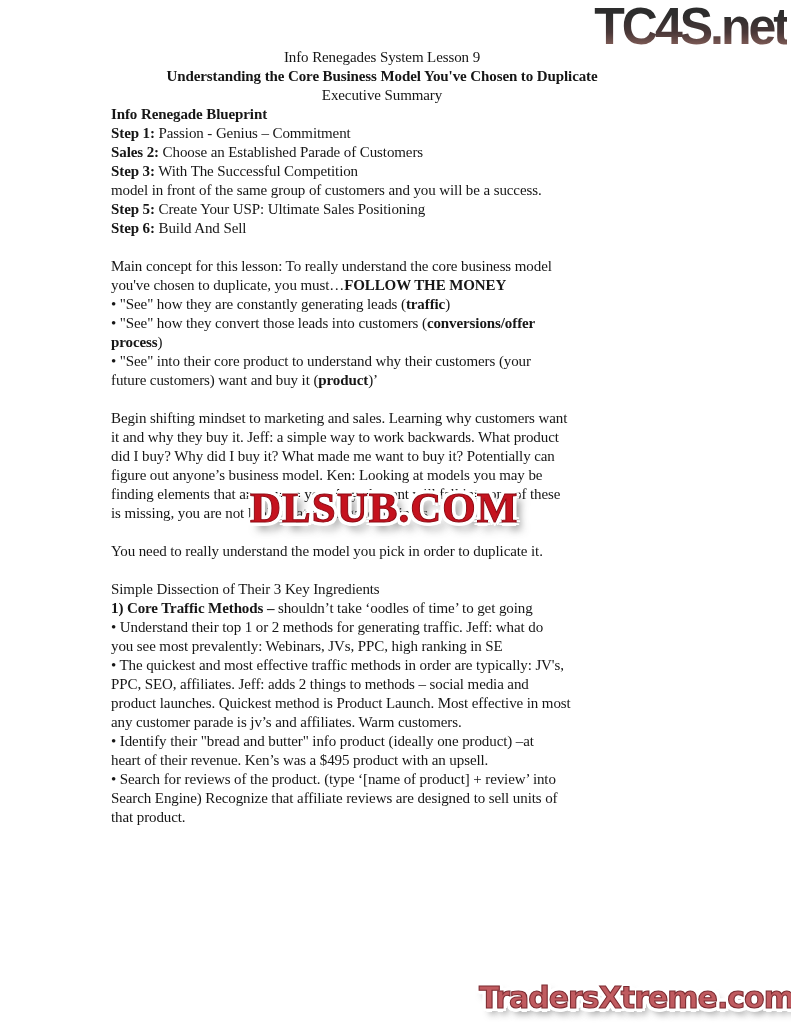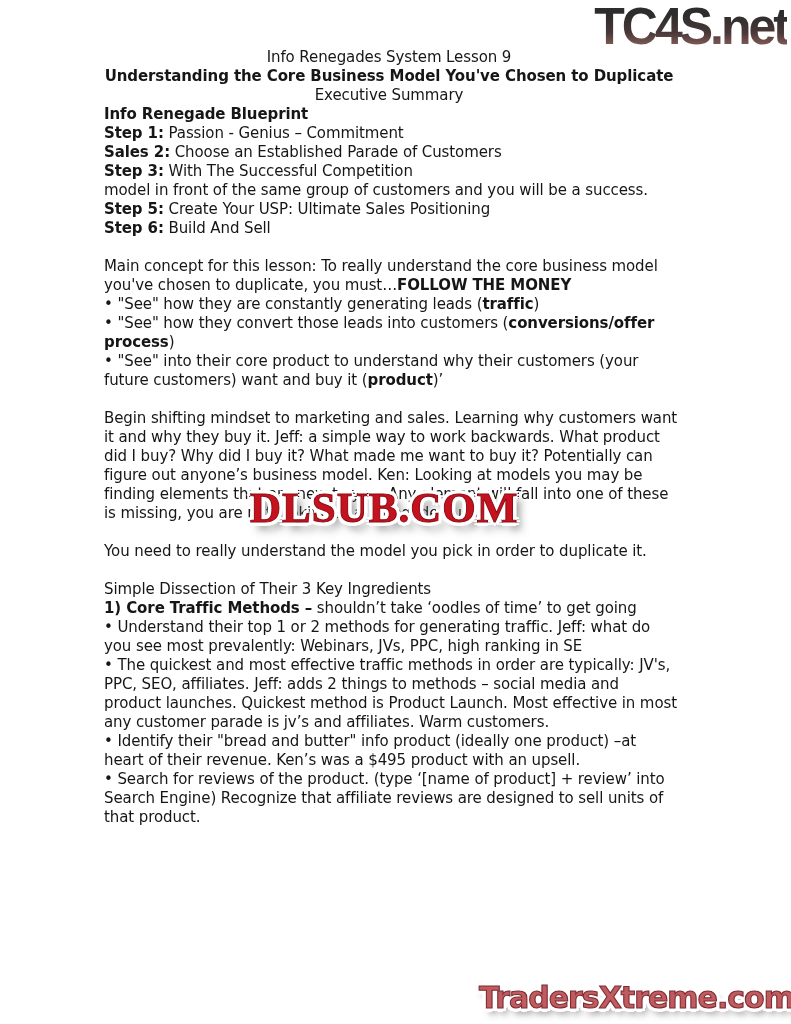--- a/index.html
+++ b/index.html
@@ -6,30 +6,30 @@
   body{
     width:791px;height:1024px;
     background:#ffffff;
     position:relative;
     overflow:hidden;
     font-family:"DejaVu Sans",sans-serif;
     color:#161616;
   }
   .content{
     position:absolute;
-    top:48px;left:11px;width:756px;
+    top:48px;left:4px;width:756px;font-family:Liberation Serif, serif;
   }
   .line{
     height:19px;
     line-height:19px;
     font-size:15px;
     letter-spacing:-0.1px;
     white-space:nowrap;
   }
-  .body-text .line{padding-left:93px;}
+  .body-text .line{padding-left:93px;margin-left:14px;}
   .header-block .line{text-align:center;padding-left:0;}
   .b{font-weight:bold;}
 
   
   .tc4s-logo{
     position:absolute;
     top:-2px;right:4px;
     font-family:"Liberation Sans",sans-serif;
     font-weight:800;
     font-size:50px;

